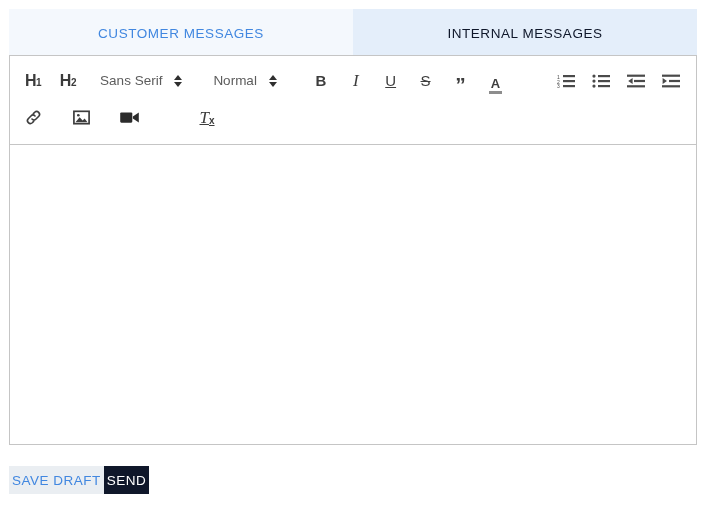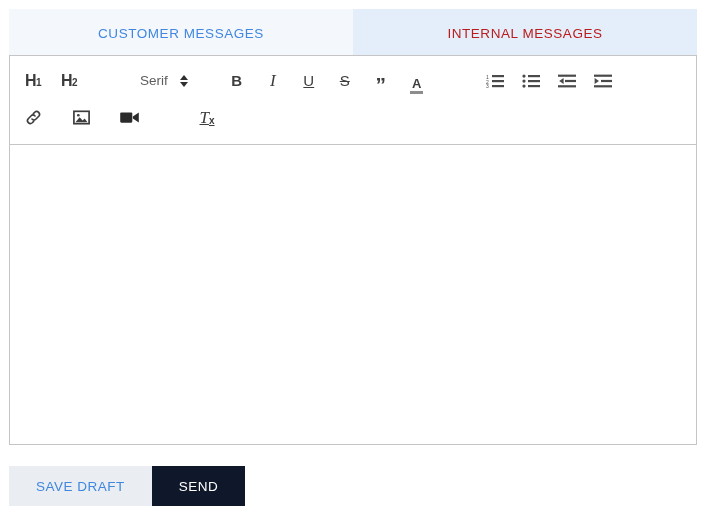--- a/index.html
+++ b/index.html
@@ -32,21 +32,21 @@
     display: flex;
     align-items: stretch;
   }
   .tab {
     flex: 1 1 0;
     display: flex;
     align-items: center;
     justify-content: center;
     font-size: 13.5px;
     letter-spacing: 0.55px;
-    color: #b91c1c;
+    color: #0f172a;
     text-transform: uppercase;
     cursor: pointer;
     position: relative;
     user-select: none;
     background: transparent;
   }
   .tab.active {
     color: #4187e0;
     background: #f4f8fd;
   }
@@ -209,27 +209,27 @@
   
   .footer {
     position: absolute;
     left: 9px;
     top: 466px;
     display: flex;
     align-items: stretch;
   }
   .btn {
     border: none;
-    height: 40px;
+    height: 28px;
     font-family: "Liberation Sans", sans-serif;
     font-size: 13.5px;
     letter-spacing: 0.5px;
     text-transform: uppercase;
     cursor: pointer;
-    padding: 0 27px;
+    padding: 0 3px;
     display: inline-flex;
     align-items: center;
     justify-content: center;
   }
   .btn-secondary {
     background: #eaeef2;
     color: #4187e0;
   }
   .btn-primary {
     background: #0f172a;
@@ -265,25 +265,32 @@
 
         <div class="tb-gap-sm"></div>
 
         <div class="tb-btn h-btn">
           <span>H</span>
             <sub>2</sub>
         </div>
 
         <div class="tb-gap-md"></div>
 
+        <div class="picker">
+          <span class="picker-label">Sans Serif</span>
+          <span class="updown">
+            <i class="up"></i>
+              <i class="dn"></i>
+          </span>
+        </div>
 
         <div class="tb-gap-lg"></div>
 
         <div class="picker">
-          <span class="picker-label">Serif</span>
+          <span class="picker-label">Normal</span>
           <span class="updown">
             <i class="up"></i>
               <i class="dn"></i>
           </span>
         </div>
 
         <div class="tb-gap-lg"></div>
 
         <div class="tb-btn fmt">
           <span>B</span>

